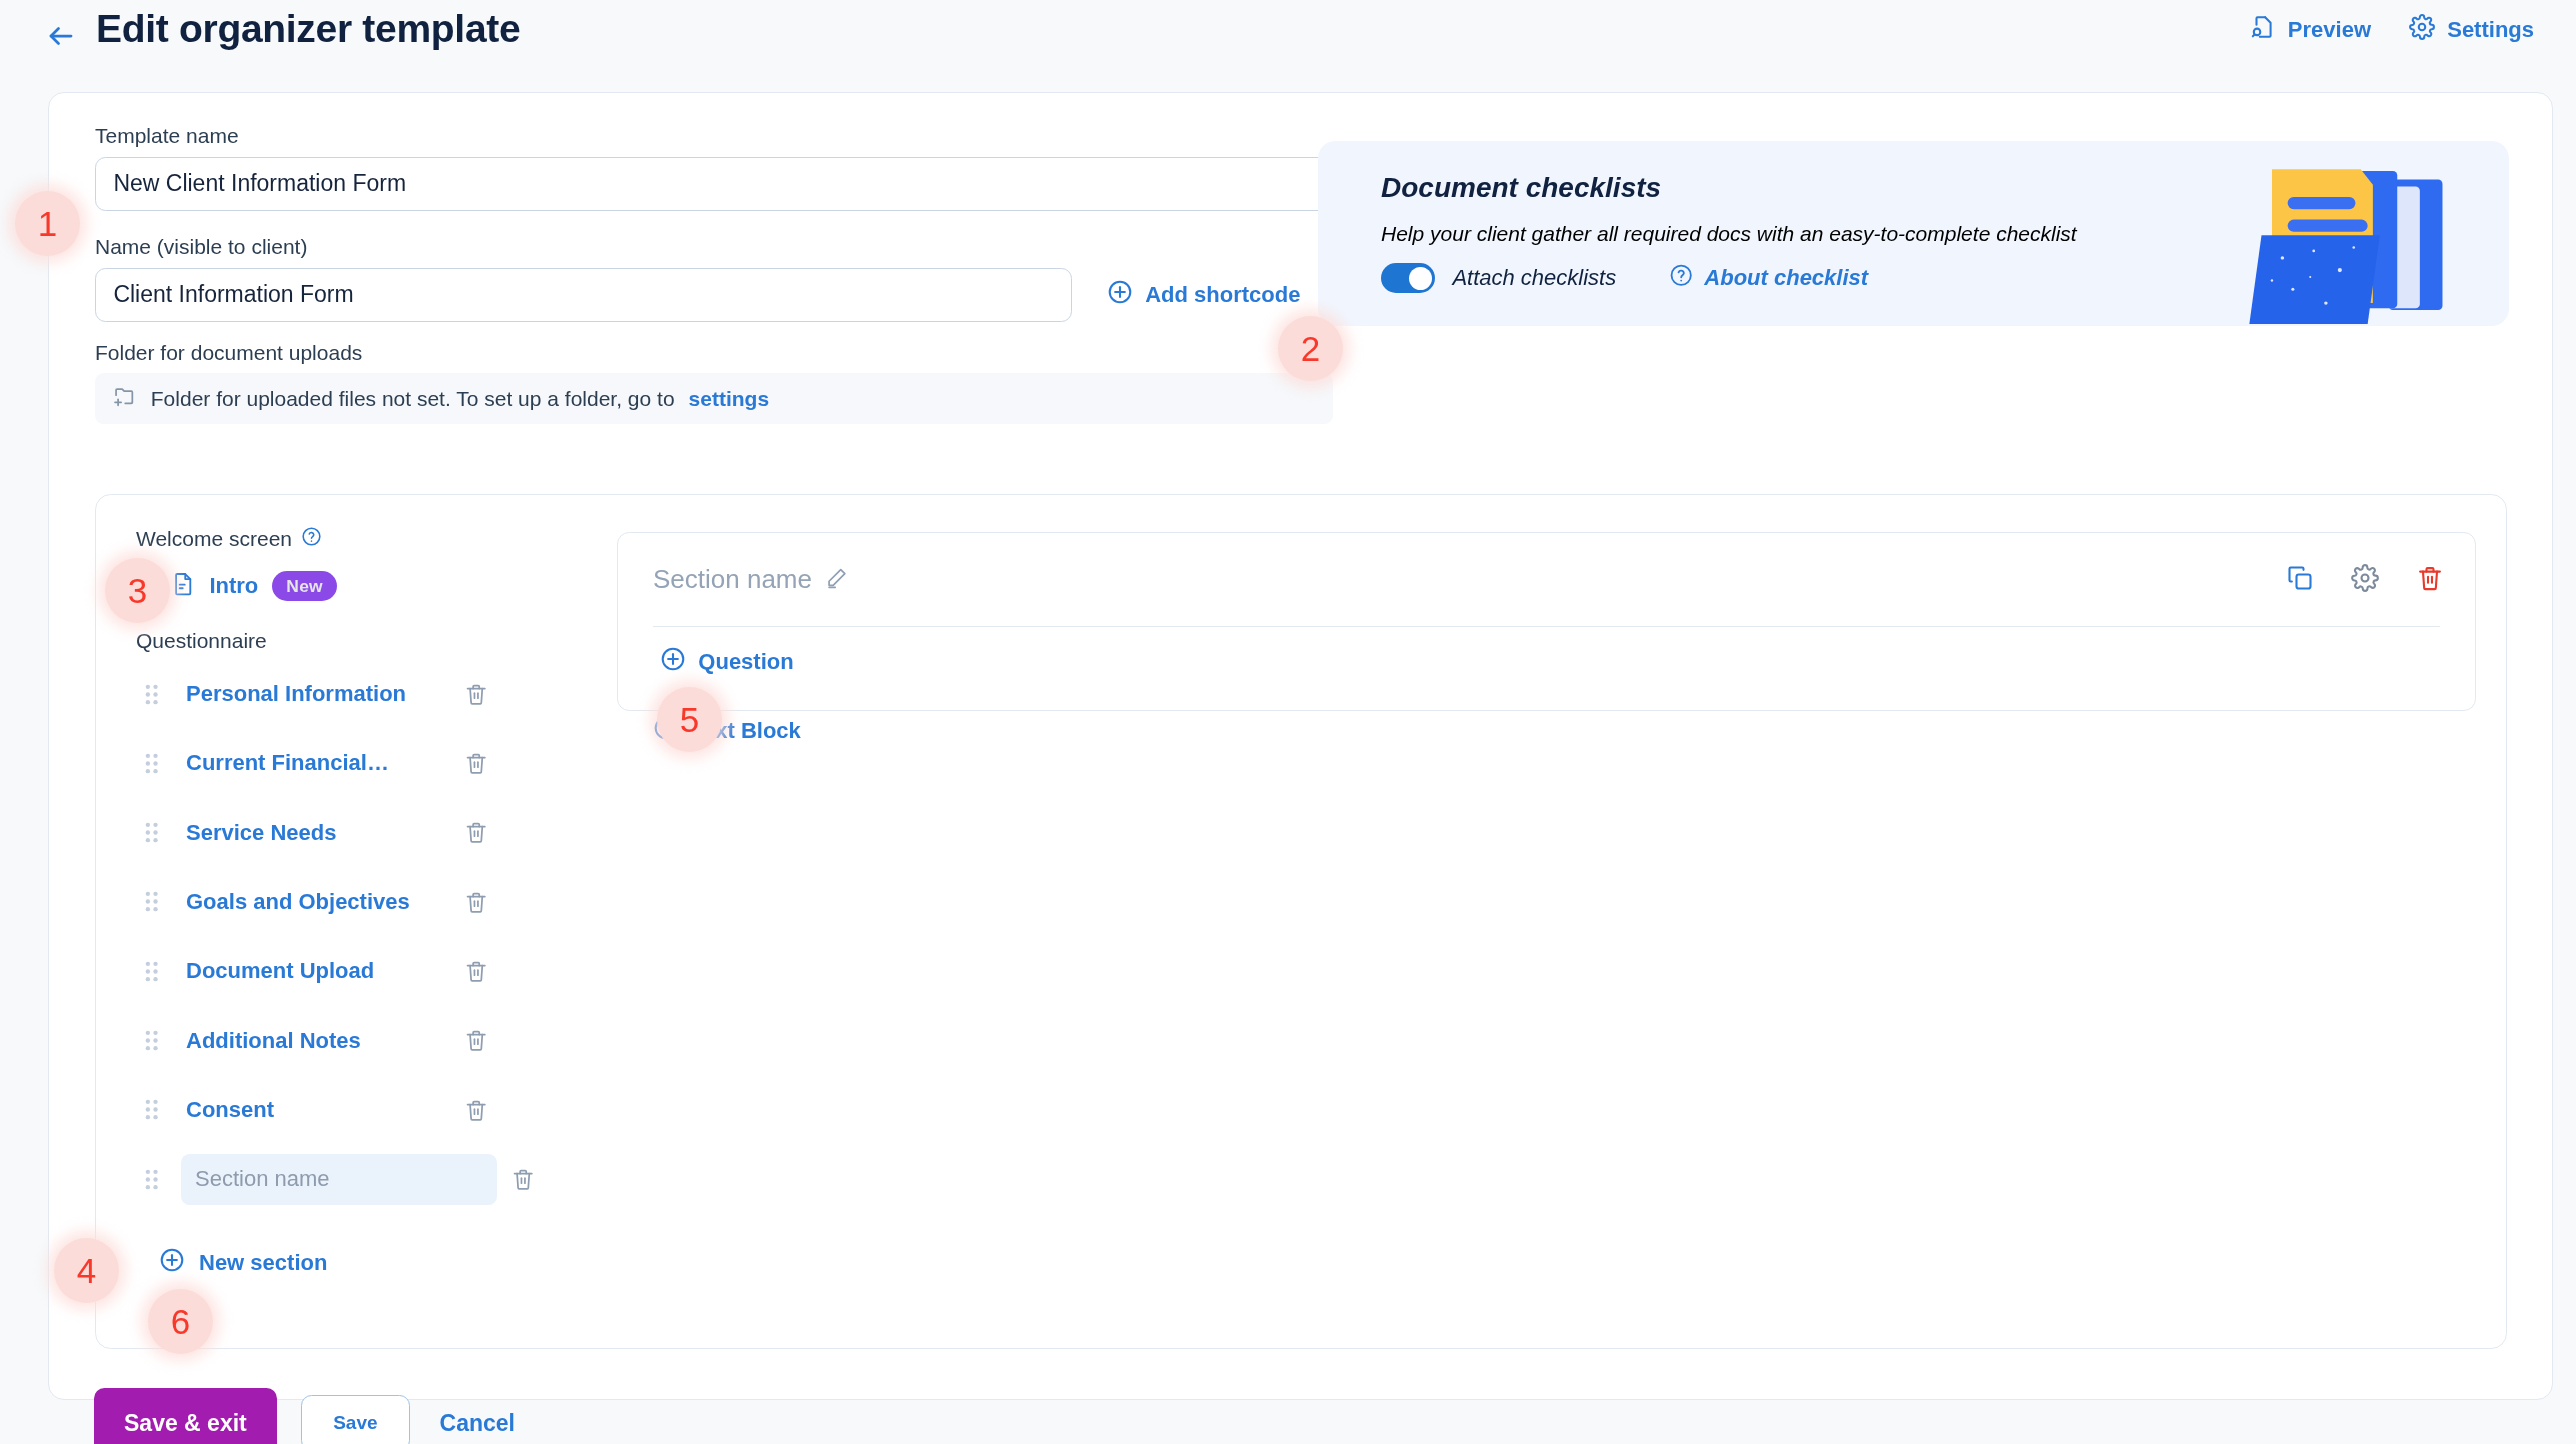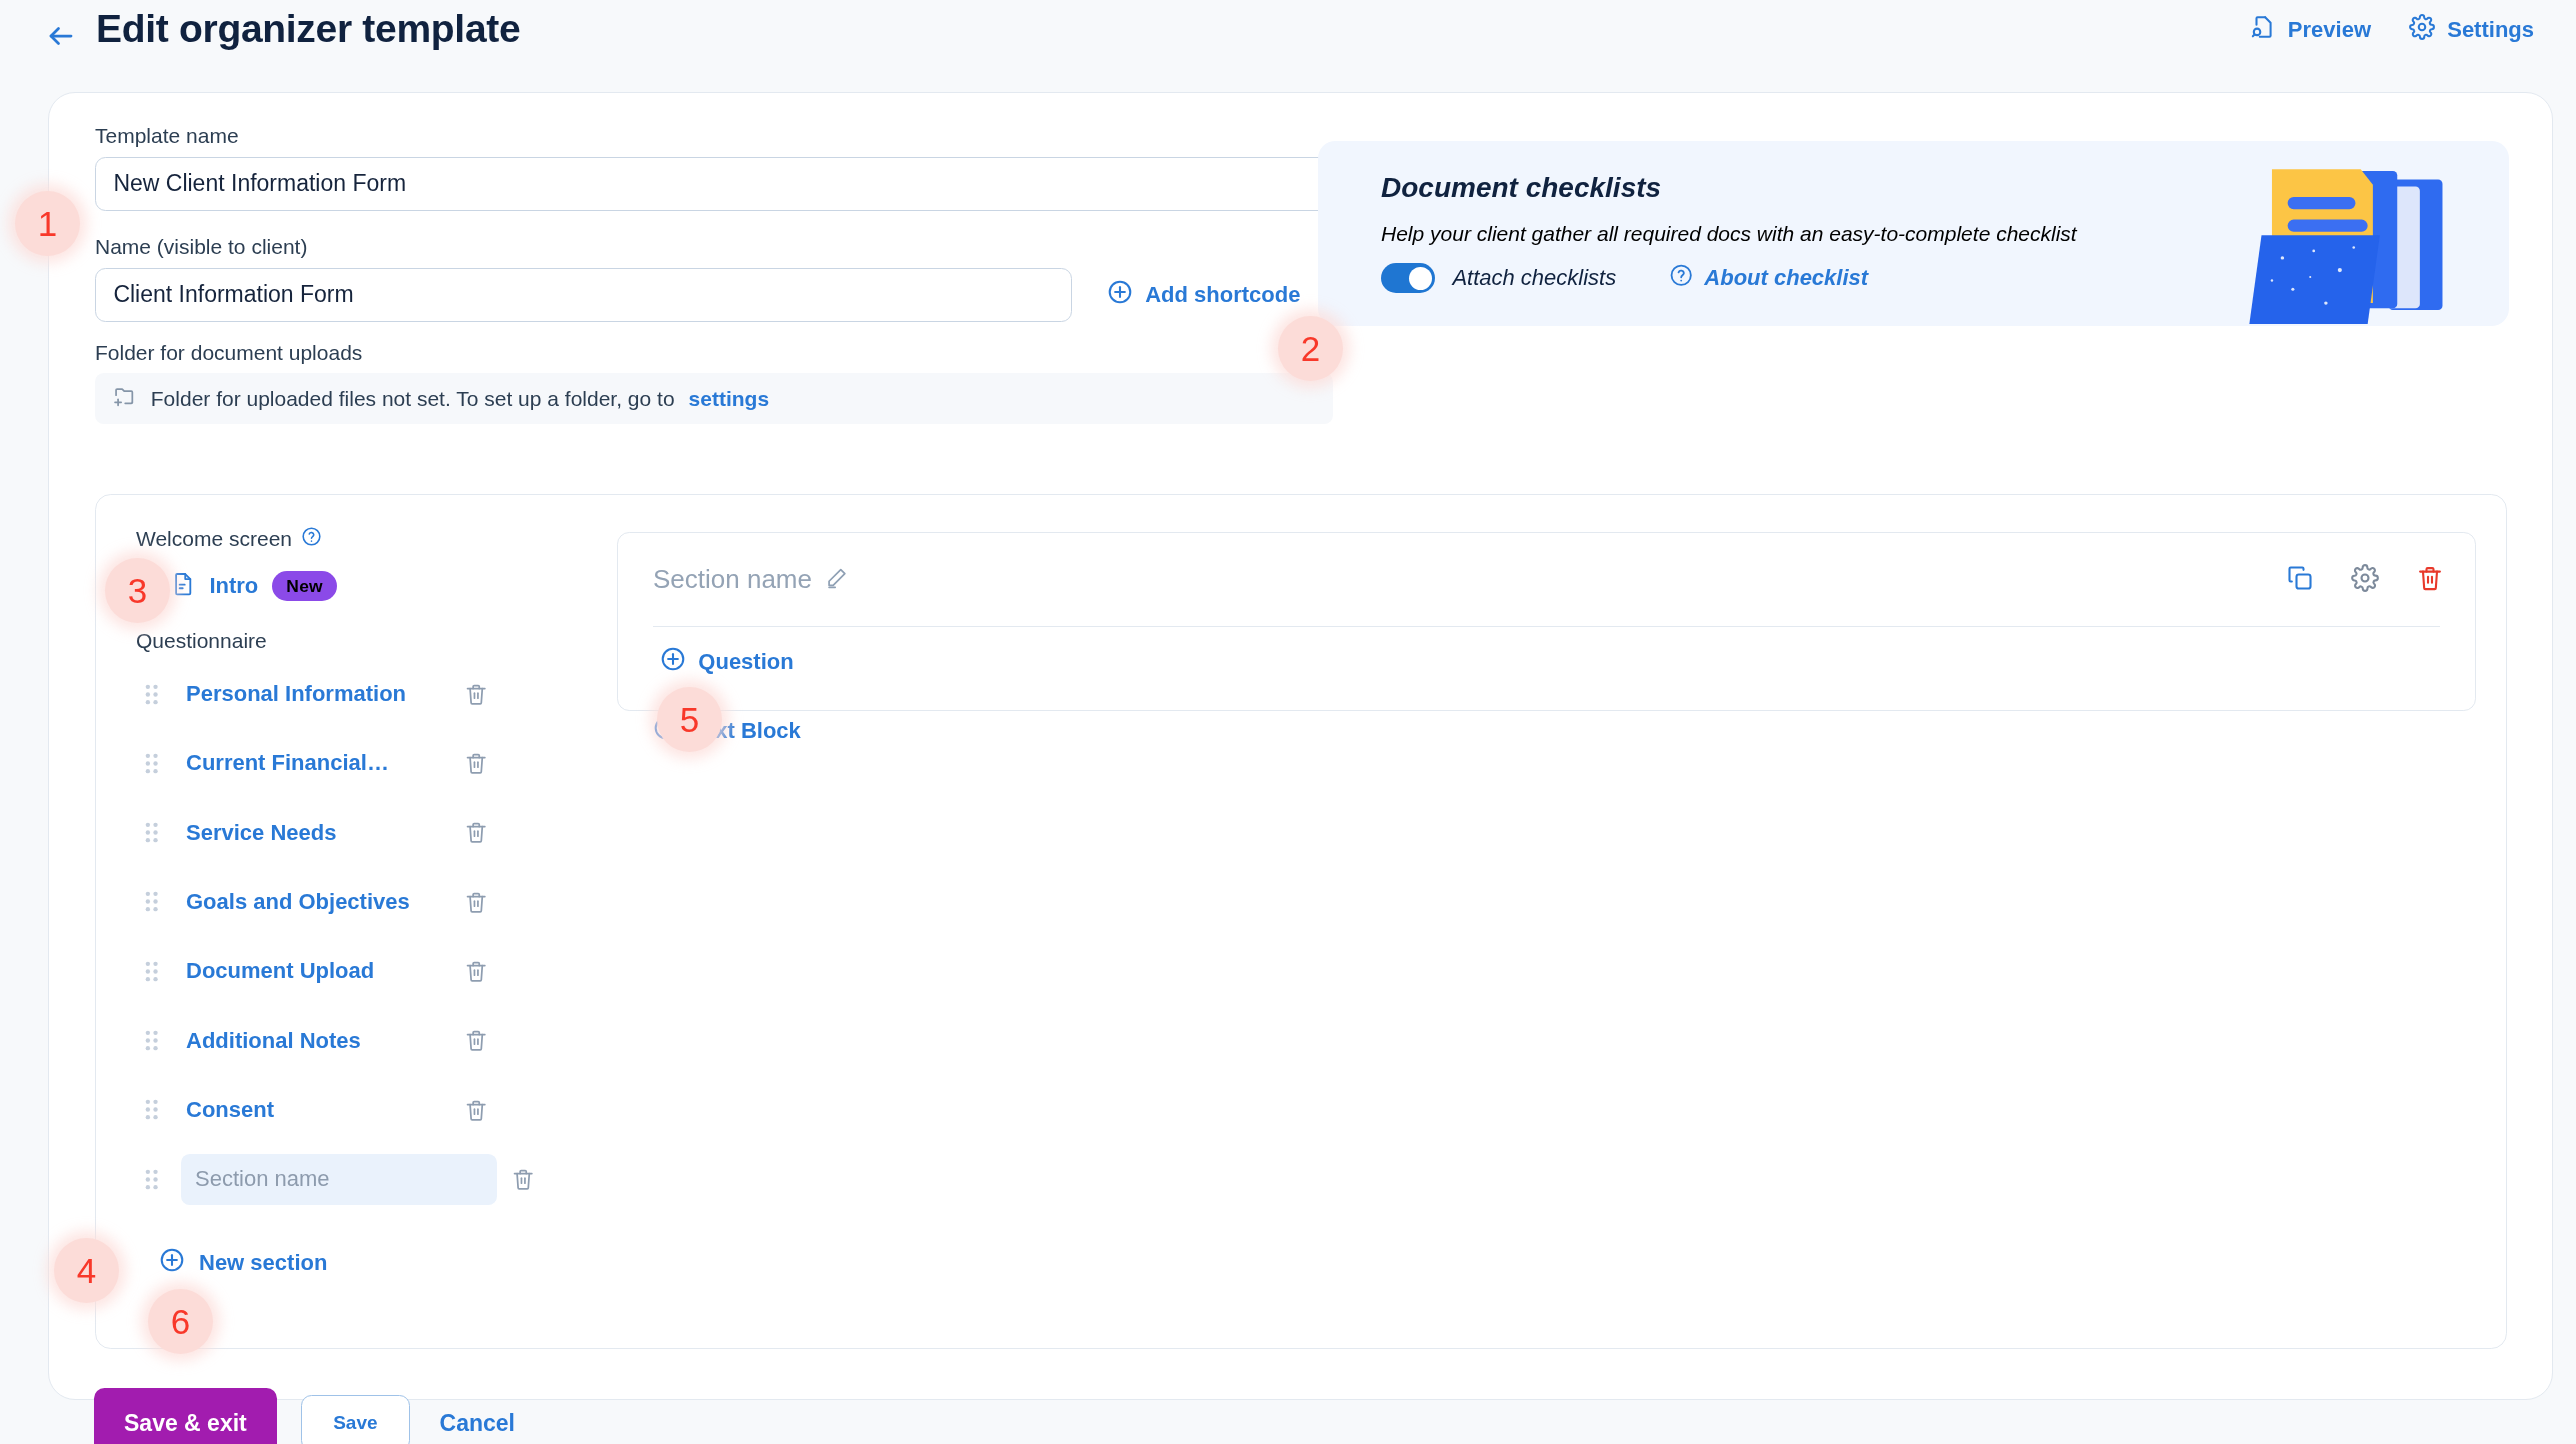--- a/index.html
+++ b/index.html
@@ -34,21 +34,21 @@
     display: flex; align-items: center; gap: 12.2px;
     color: #2979d6; font-size: 22px; font-weight: bold; cursor: pointer;
     white-space: nowrap;
   }
 
   
   .main-card {
     position: absolute; left: 48px; top: 92px;
     width: 2505px; height: 1308px;
     background: #ffffff; border: 0.9px solid #e3e9f0;
-    border-radius: 27px;
+    border-radius: 16px;
   }
 
   
   .form-left {
     position: absolute; left: 46px; top: 31px; width: 1238px;
   }
   .field-label {
     font-size: 21px; color: #2c3e52; margin-bottom: 8.7px;
   }
   .text-input {
@@ -129,21 +129,21 @@
   .welcome-head {
     display: flex; align-items: center; gap: 8.7px;
     font-size: 21px; color: #2c3e52; margin-bottom: 15.7px;
   }
   .intro-row {
     display: flex; align-items: center; gap: 14px; padding: 3.5px 0 3.5px 35px;
     margin-bottom: 24.4px;
   }
   .intro-label { color: #2979d6; font-size: 22px; font-weight: bold; cursor: pointer; }
   .badge-new {
-    background: #8b4ae8; color: #000000; font-size: 17.4px; font-weight: bold;
+    background: #8b4ae8; color: #e5e5e5; font-size: 17.4px; font-weight: bold;
     border-radius: 17.4px; padding: 4.4px 14px; letter-spacing: 0.3px;
   }
   .group-title { font-size: 21px; color: #2c3e52; margin: 0 0 15.7px 0; }
   .section-list { display: flex; flex-direction: column; }
   .section-row {
     display: flex; align-items: center; height: 51px; gap: 0; margin-bottom: 18.3px;
   }
   .drag-handle {
     width: 31px; display: flex; justify-content: center; cursor: grab; flex: none;
   }

